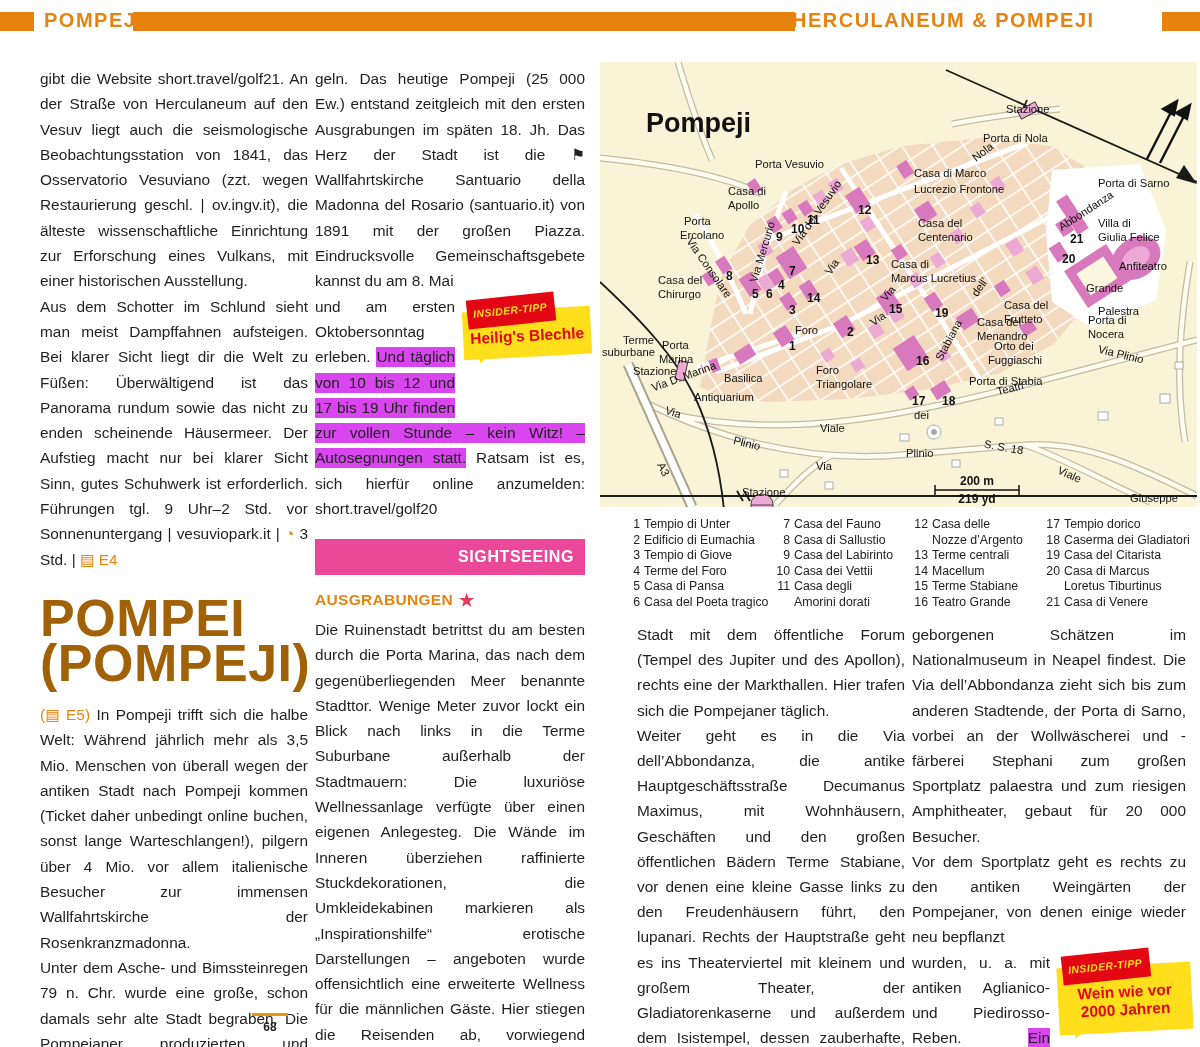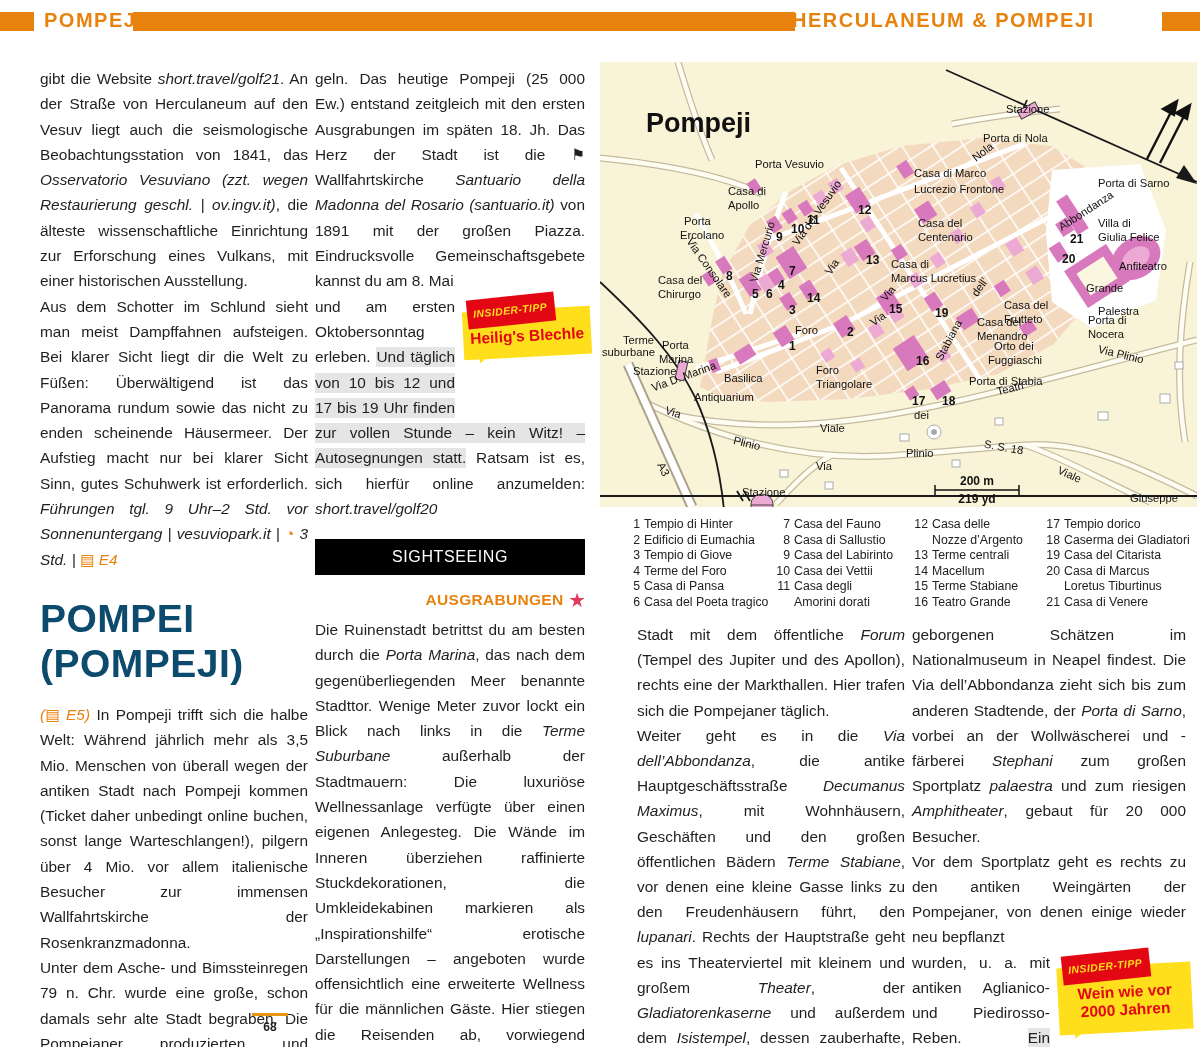--- a/index.html
+++ b/index.html
@@ -6,29 +6,29 @@
   body{width:1200px;height:1047px;position:relative;background:#fff;overflow:hidden;
        font-family:"Liberation Sans",sans-serif;color:#1f1f1f;}
   .abs{position:absolute;}
   
   .hbar{position:absolute;top:12px;height:19px;background:#E8820E;}
   .htitle{position:absolute;top:9px;font-weight:bold;font-size:20px;letter-spacing:1.5px;color:#E8820E;white-space:nowrap;}
   
   .col{position:absolute;text-align:justify;font-size:15.4px;line-height:25.3px;
        -webkit-hyphens:auto;hyphens:auto;}
   .col p{margin:0;}
-  .it{font-style:italic;}
+  .it{}
   .bd{font-weight:normal;}
   .or{color:#E8820E;}
-  .hl{background:#e5e5e5;padding:1px 0 2px;-webkit-box-decoration-break:clone;box-decoration-break:clone;margin-top:40px;}
-  .h1{color:#0c4a6e;font-weight:bold;font-size:39px;line-height:45px;letter-spacing:.5px;
+  .hl{background:#d946ef;padding:1px 0 2px;-webkit-box-decoration-break:clone;box-decoration-break:clone;margin-top:40px;}
+  .h1{color:#a16207;font-weight:bold;font-size:52px;line-height:45px;letter-spacing:.5px;
       margin:24px 0 16px;text-align:left;-webkit-hyphens:none;hyphens:none;}
-  .sightbox{background:#000000;color:#fff;font-weight:normal;font-size:16px;letter-spacing:.6px;
-      padding:5px 11px;margin:18px 0 12px;text-align:center;}
-  .subhead{color:#E8820E;font-weight:bold;font-size:15.5px;letter-spacing:.3px;margin:8px 0 4px;text-align:right;}
+  .sightbox{background:#ec4899;color:#fff;font-weight:bold;font-size:16px;letter-spacing:.6px;
+      padding:5px 11px;margin:18px 0 12px;text-align:right;}
+  .subhead{color:#E8820E;font-weight:bold;font-size:15.5px;letter-spacing:.3px;margin:8px 0 4px;text-align:left;}
   .star{color:#E23A5C;font-size:17px;margin-left:6px;vertical-align:-1px;}
   
   .tip{float:right;position:relative;shape-outside:margin-box;}
   .tip1{width:128px;height:118px;margin:2px -6px 2px 8px;}
   .tip2{width:134px;height:112px;margin:2px -6px 2px 8px;}
   .tipbadge{position:absolute;top:0;left:4px;background:#E30613;color:#FFDF1B;font-weight:bold;
       font-style:italic;font-size:10.5px;letter-spacing:.4px;padding:2px 8px 2px 6px;
       transform:rotate(-6deg);white-space:nowrap;z-index:2;}
   .tipbubble{position:absolute;top:13px;left:0;right:0;background:#FFDF1B;color:#E30613;
       font-weight:bold;font-size:15.5px;line-height:1.18;text-align:center;
@@ -336,21 +336,21 @@
         <text x="462" y="201" class="mn">20</text>
         <text x="470" y="181" class="mn">21</text>
       </g>
 </svg>
 </div>
 
 <div class="legend" id="legend">
     <div class="lgcol lgc1">
       <div class="lgrow">
         <span class="lgnum">1</span>
-        <span class="lgname">Tempio di Hinter</span>
+        <span class="lgname">Tempio di Unter</span>
       </div>
       <div class="lgrow">
         <span class="lgnum">2</span>
         <span class="lgname">Edificio di Eumachia</span>
       </div>
       <div class="lgrow">
         <span class="lgnum">3</span>
         <span class="lgname">Tempio di Giove</span>
       </div>
       <div class="lgrow">

